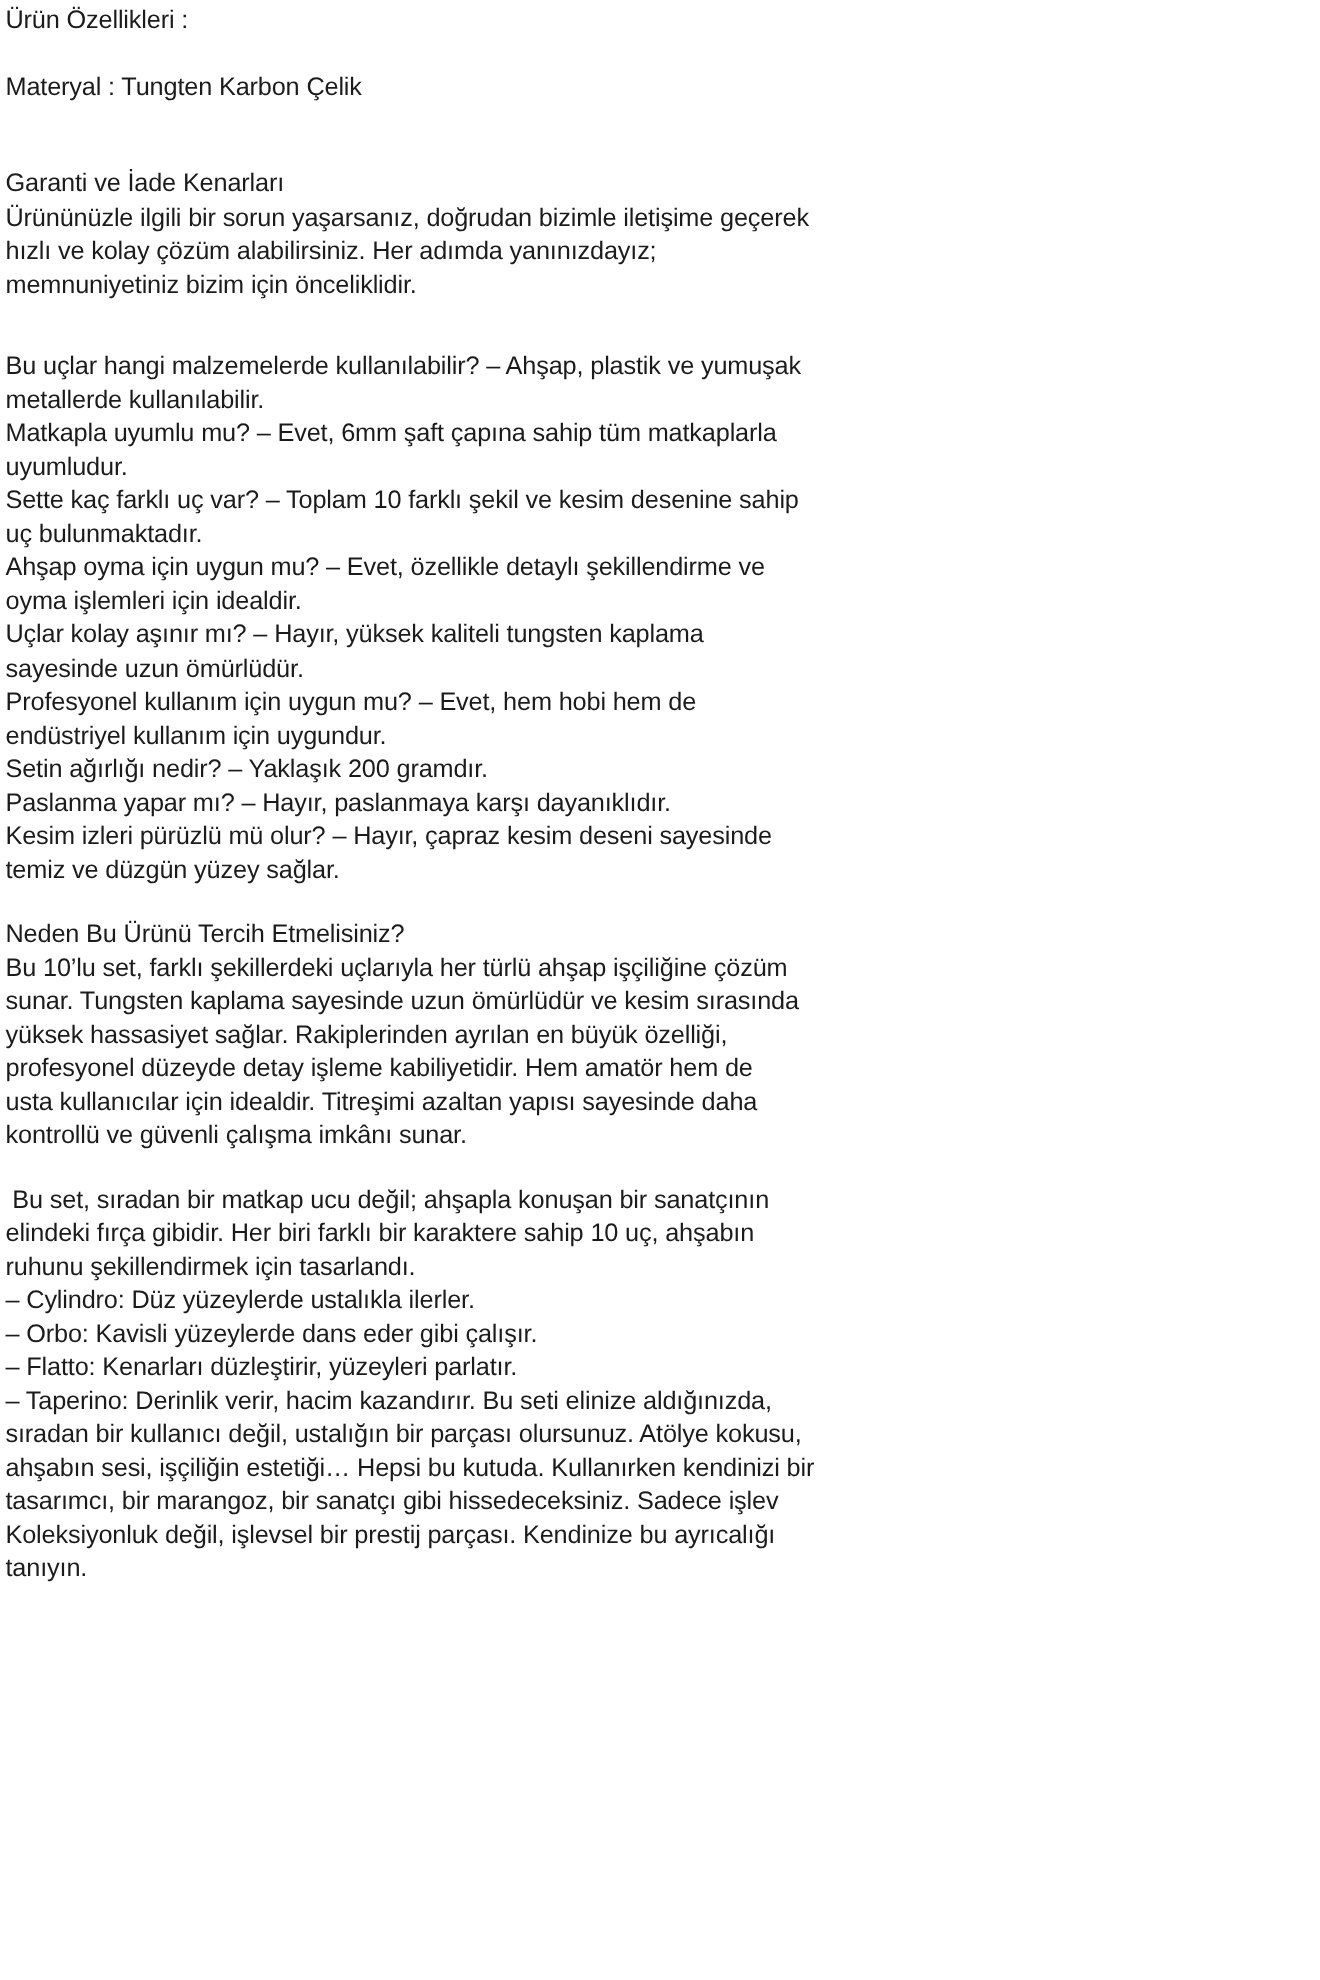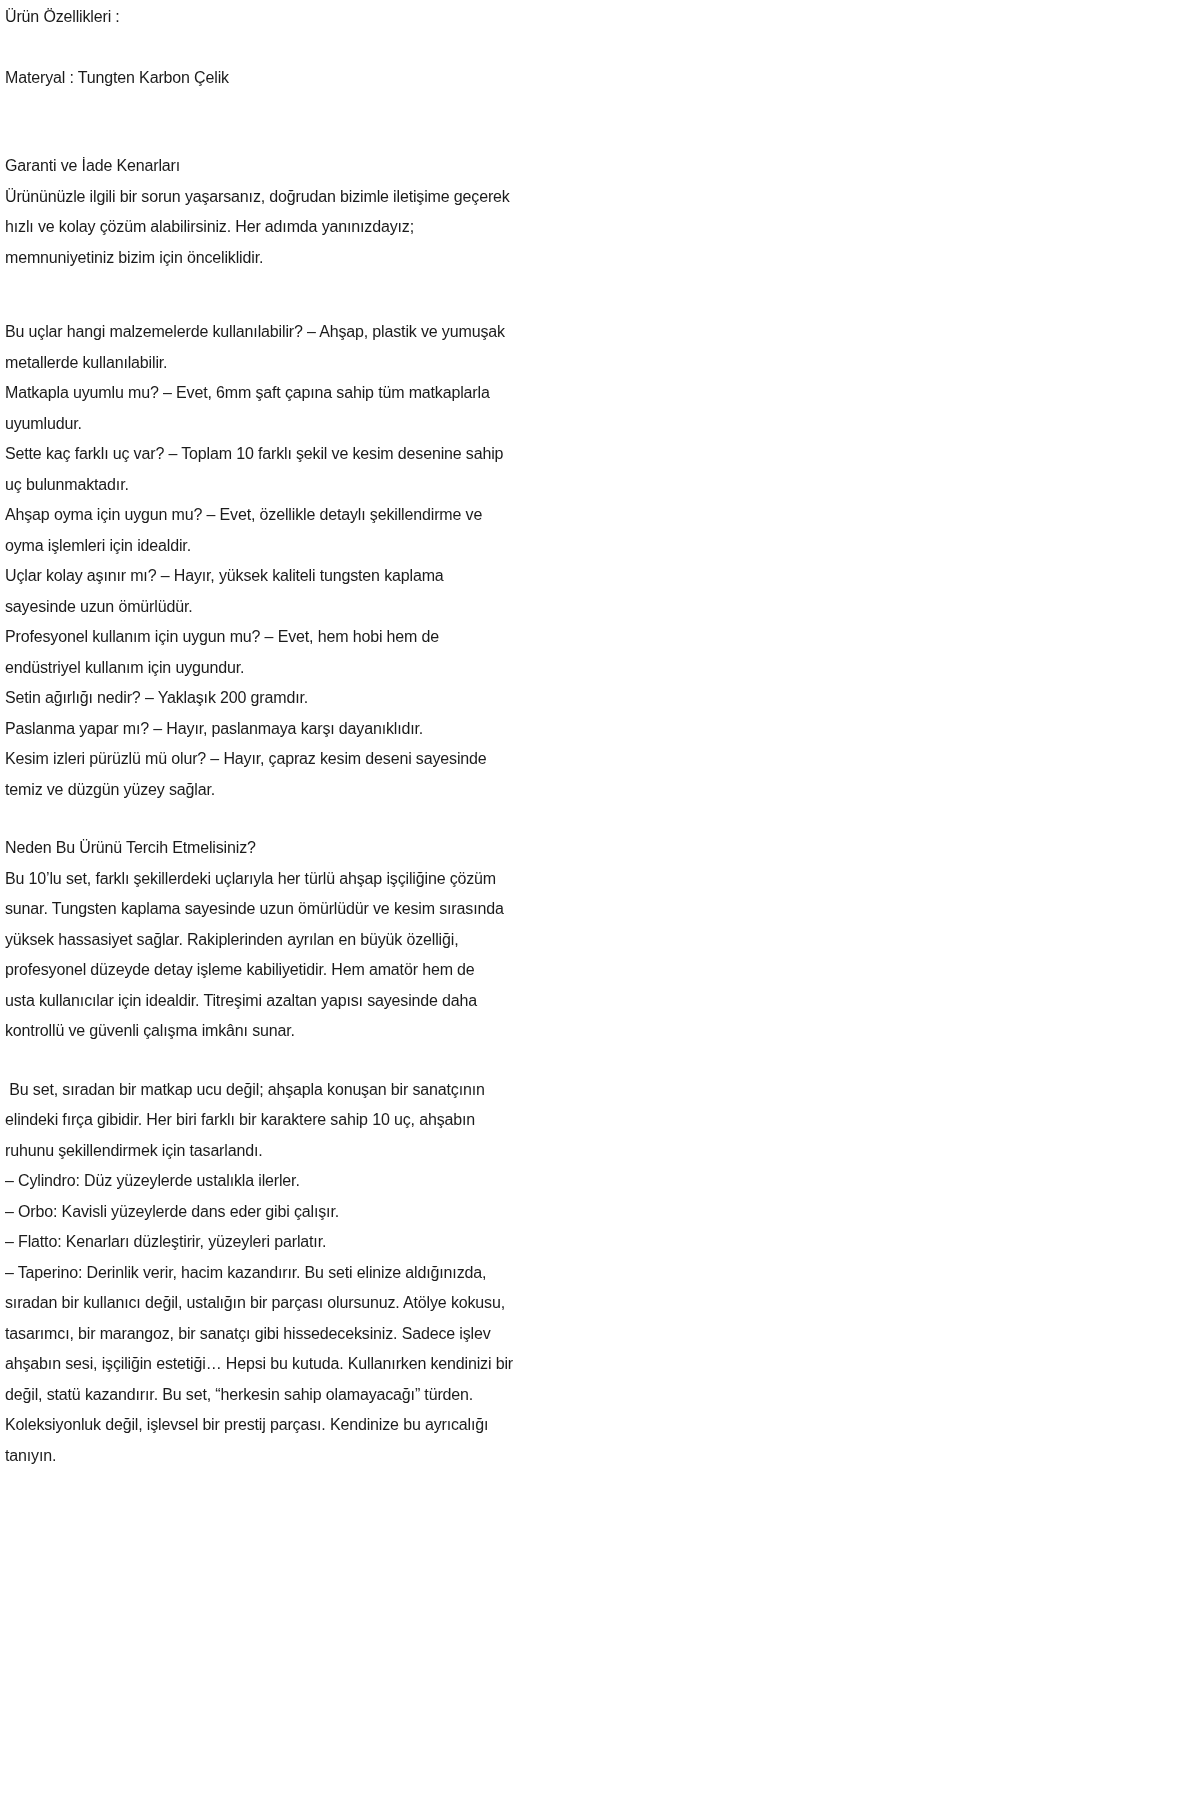--- a/index.html
+++ b/index.html
@@ -24,21 +24,21 @@
     box-sizing: border-box;
   }
   .doc {
     position: absolute;
     left: 5px;
     top: 2px;
     width: 1020px;
   }
   .line {
     display: block;
-    font-size: 16px;
+    font-size: 23px;
     line-height: 30.5px;
     letter-spacing: -0.15px;
     white-space: pre;
     color: #1b1b1b;
   }
   .blockgap-lg { height: 30px; }
   .blockgap-md { height: 28px; }
   .blockgap-sm { height: 22px; }
   .para { margin: 0; padding: 0; }
   .spacer { display: block; width: 100%; }
@@ -103,21 +103,20 @@
 
     <div class="para">
       <span class="line"> Bu set, sıradan bir matkap ucu değil; ahşapla konuşan bir sanatçının</span>
       <span class="line">elindeki fırça gibidir. Her biri farklı bir karaktere sahip 10 uç, ahşabın</span>
       <span class="line">ruhunu şekillendirmek için tasarlandı.</span>
       <span class="line">– Cylindro: Düz yüzeylerde ustalıkla ilerler.</span>
       <span class="line">– Orbo: Kavisli yüzeylerde dans eder gibi çalışır.</span>
       <span class="line">– Flatto: Kenarları düzleştirir, yüzeyleri parlatır.</span>
       <span class="line">– Taperino: Derinlik verir, hacim kazandırır. Bu seti elinize aldığınızda,</span>
       <span class="line">sıradan bir kullanıcı değil, ustalığın bir parçası olursunuz. Atölye kokusu,</span>
+      <span class="line">ahşabın sesi, işçiliğin estetiği… Hepsi bu kutuda. Kullanırken kendinizi bir</span>
       <span class="line">tasarımcı, bir marangoz, bir sanatçı gibi hissedeceksiniz. Sadece işlev</span>
-      <span class="line">ahşabın sesi, işçiliğin estetiği… Hepsi bu kutuda. Kullanırken kendinizi bir</span>
-      <span class="line">değil, statü kazandırır. Bu set, “herkesin sahip olamayacağı” türden.</span>
       <span class="line">Koleksiyonluk değil, işlevsel bir prestij parçası. Kendinize bu ayrıcalığı</span>
       <span class="line">tanıyın.</span>
     </div>
 
   </div>
 </div>
 
 </body></html>

